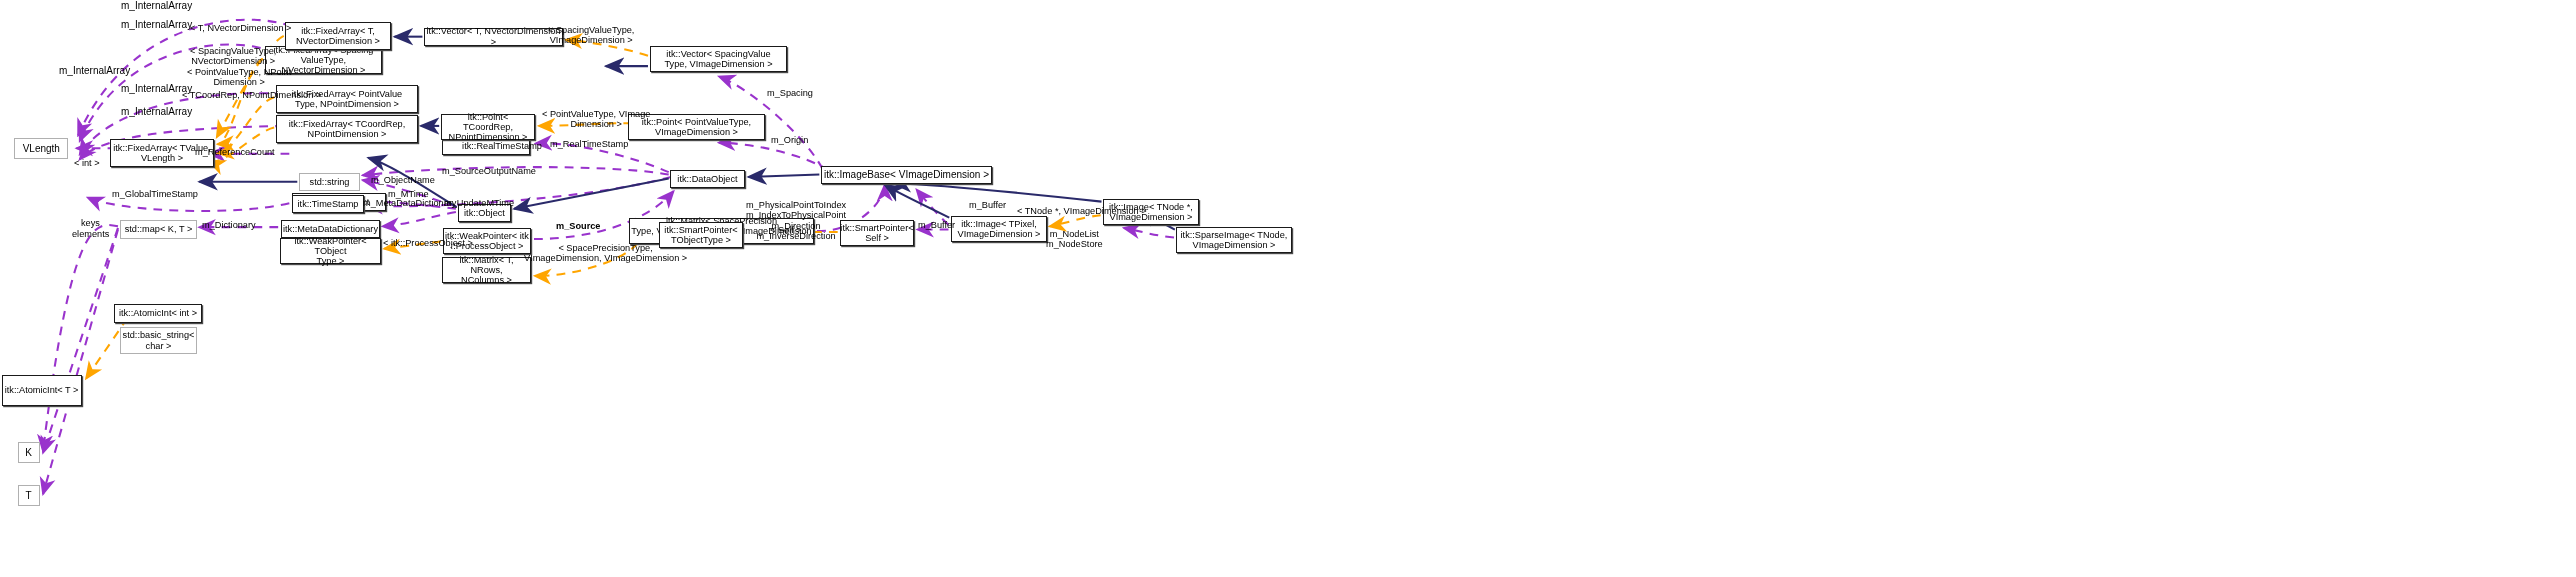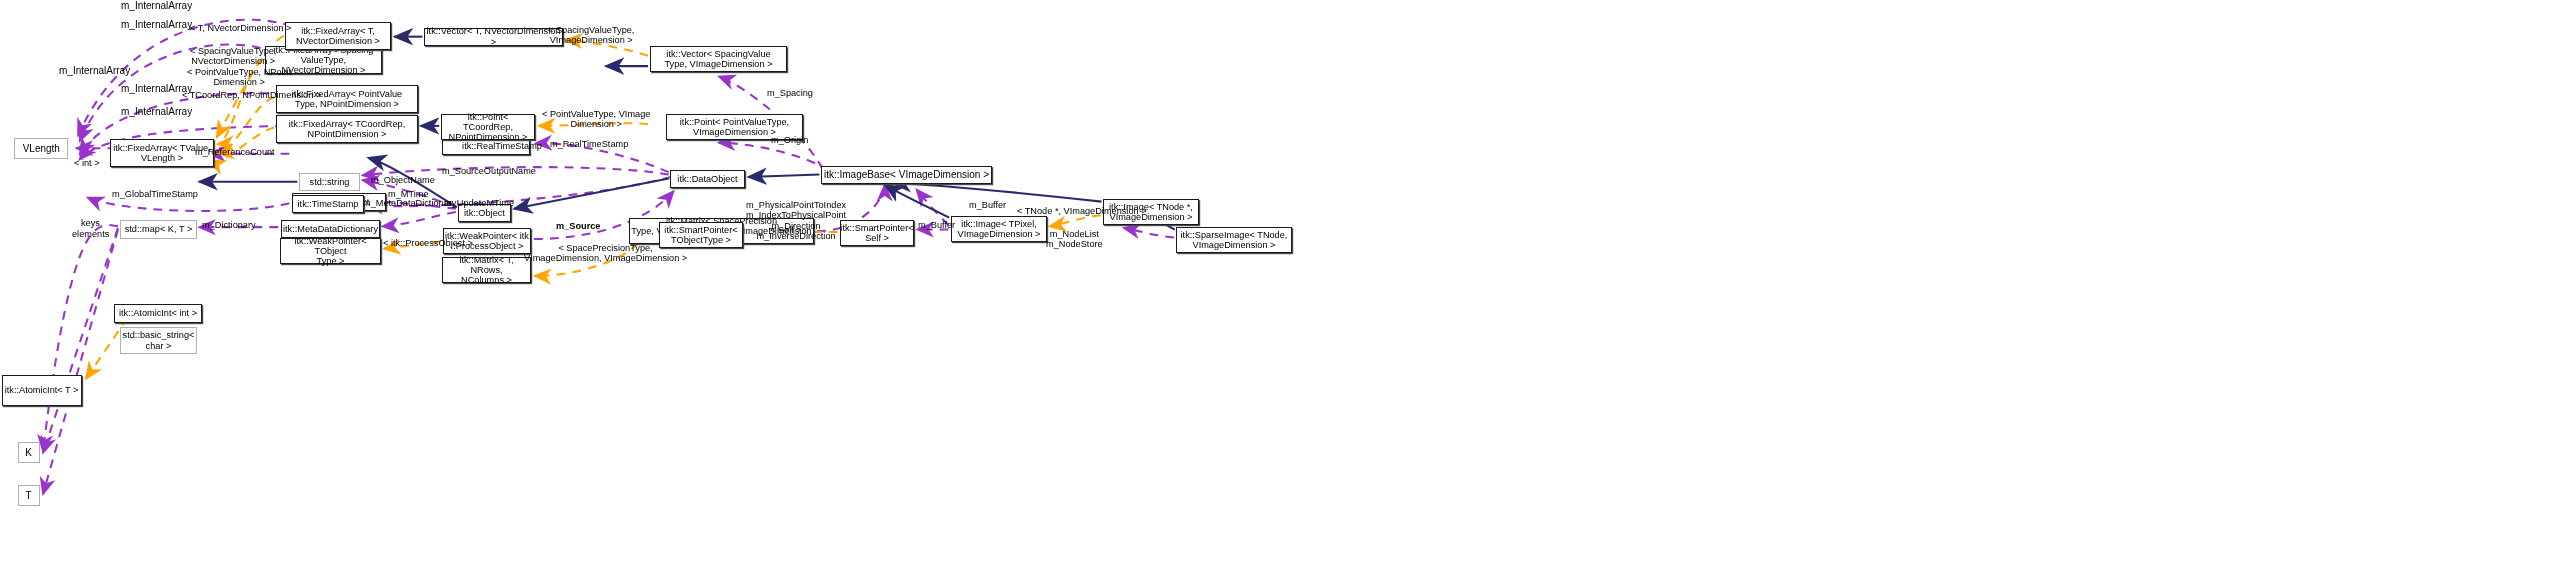--- a/index.html
+++ b/index.html
@@ -171,21 +171,21 @@
     <div class="node solid" style="left: 424px; top: 28px; width: 139px; height: 17.5px; font-size: 9.2px;">itk::Vector&lt; T, NVectorDimension &gt;</div>
     <div class="node solid" style="left: 441px; top: 114px; width: 94px; height: 26px; font-size: 9.2px;">itk::Point&lt; TCoordRep,
 NPointDimension &gt;</div>
     <div class="node solid" style="left: 629px; top: 218px; width: 185px; height: 26px; font-size: 9.2px;">itk::Matrix&lt; SpacePrecision
 Type, VImageDimension, VImageDimension &gt;</div>
     <div class="node solid" style="left: 659px; top: 222px; width: 84px; height: 26px; font-size: 9.2px;">itk::SmartPointer&lt;
 TObjectType &gt;</div>
     <div class="node solid" style="left: 670px; top: 170px; width: 75px; height: 17.5px; font-size: 9.2px; text-align: right;">itk::DataObject</div>
     <div class="node solid" style="left: 650px; top: 46px; width: 137px; height: 26px; font-size: 9.2px;">itk::Vector&lt; SpacingValue
 Type, VImageDimension &gt;</div>
-    <div class="node solid" style="left: 666px; top: 114px; width: 137px; height: 26px; font-size: 9.2px;">itk::Point&lt; PointValueType,
+    <div class="node solid" style="left: 628px; top: 114px; width: 137px; height: 26px; font-size: 9.2px;">itk::Point&lt; PointValueType,
 VImageDimension &gt;</div>
     <div class="node solid" style="left: 821px; top: 166px; width: 171px; height: 17.5px; font-size: 10px;">itk::ImageBase&lt; VImageDimension &gt;</div>
     <div class="node solid" style="left: 840px; top: 220px; width: 74px; height: 26px; font-size: 9.2px;">itk::SmartPointer&lt;
 Self &gt;</div>
     <div class="node solid" style="left: 951px; top: 216px; width: 96px; height: 26px; font-size: 9.2px;">itk::Image&lt; TPixel,
 VImageDimension &gt;</div>
     <div class="node solid" style="left: 1103px; top: 199px; width: 96px; height: 26px; font-size: 9.2px;">itk::Image&lt; TNode *,
 VImageDimension &gt;</div>
     <div class="node solid" style="left: 1176px; top: 227px; width: 116px; height: 26px; font-size: 9.2px;">itk::SparseImage&lt; TNode,
 VImageDimension &gt;</div>

